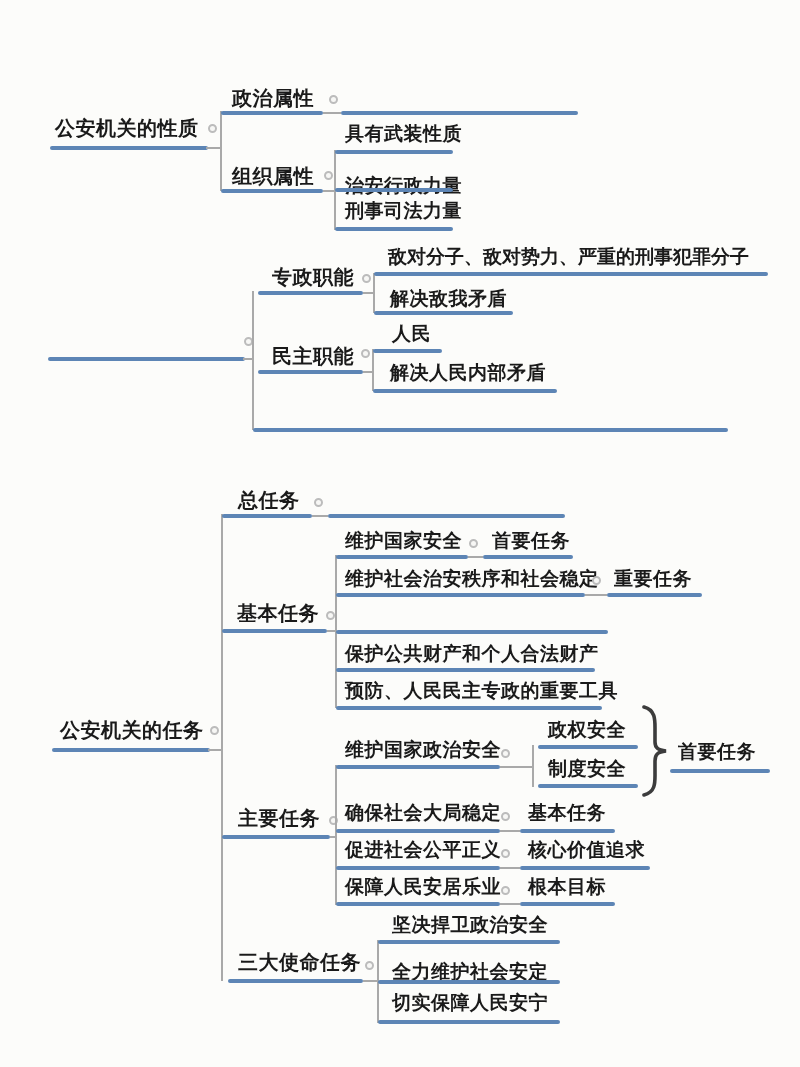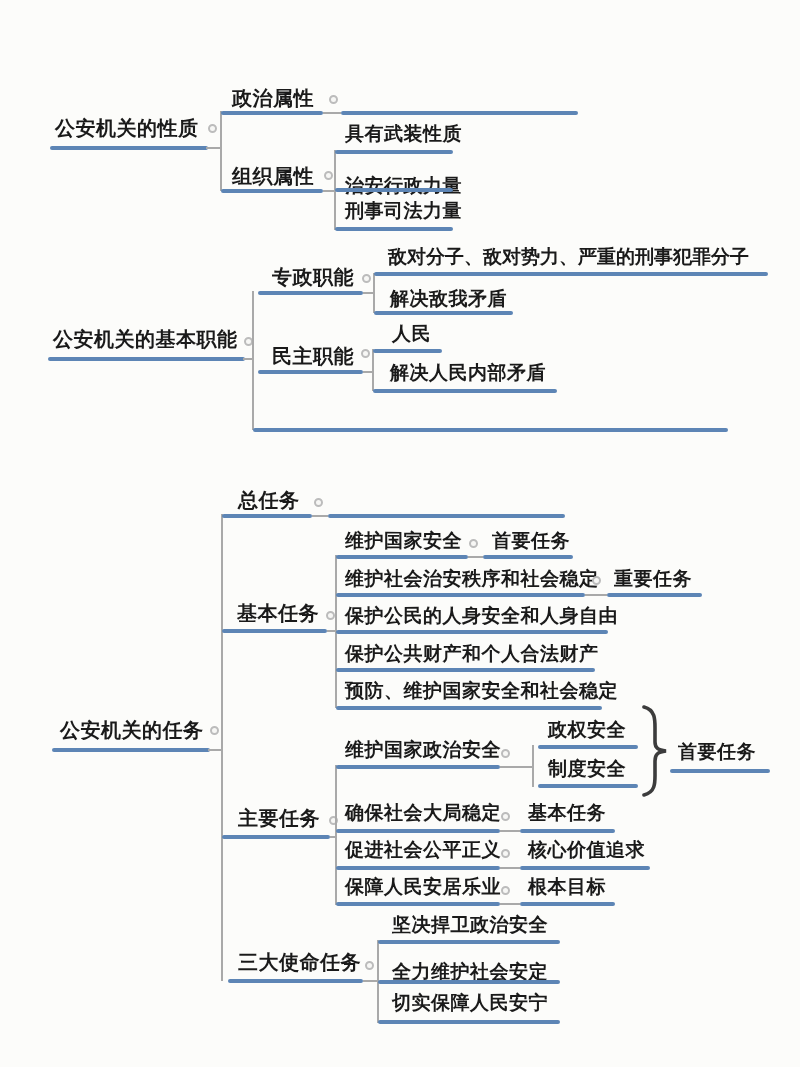--- a/index.html
+++ b/index.html
@@ -52,21 +52,20 @@
   <div class="cc" style="left:324px;top:171px"></div>
   <div class="gl v" style="left:334px;top:150px;height:80px"></div>
 
   <div class="nd" style="left:345px;top:124px">具有武装性质</div>
   <div class="ul" style="left:335px;top:150px;width:118px"></div>
   <div class="nd" style="left:345px;top:176px">治安行政力量</div>
   <div class="ul" style="left:335px;top:188px;width:118px"></div>
   <div class="nd" style="left:345px;top:201px">刑事司法力量</div>
   <div class="ul" style="left:335px;top:227px;width:118px"></div>
 
-  <div class="nd lg" style="left:53px;top:328px">公安机关的基本职能</div>
   <div class="ul" style="left:48px;top:357px;width:197px"></div>
   <div class="gl h" style="left:243px;top:358px;width:10px"></div>
   <div class="cc" style="left:244px;top:337px"></div>
   <div class="gl v" style="left:252px;top:291px;height:139px"></div>
 
   <div class="nd lg" style="left:272px;top:266px">专政职能</div>
   <div class="ul" style="left:258px;top:291px;width:105px"></div>
   <div class="gl h" style="left:363px;top:292px;width:11px"></div>
   <div class="cc" style="left:362px;top:274px"></div>
   <div class="gl v" style="left:373px;top:273px;height:40px"></div>
@@ -112,25 +111,24 @@
   <div class="nd" style="left:492px;top:531px">首要任务</div>
   <div class="ul" style="left:483px;top:555px;width:90px"></div>
 
   <div class="nd" style="left:345px;top:569px">维护社会治安秩序和社会稳定</div>
   <div class="ul" style="left:336px;top:593px;width:249px"></div>
   <div class="gl h" style="left:585px;top:594px;width:22px"></div>
   <div class="cc" style="left:592px;top:576px"></div>
   <div class="nd" style="left:614px;top:569px">重要任务</div>
   <div class="ul" style="left:607px;top:593px;width:95px"></div>
 
-  <div class="nd" style="left:345px;top:606px">保护公民的人身安全和人身自由</div>
   <div class="ul" style="left:336px;top:630px;width:272px"></div>
   <div class="nd" style="left:345px;top:644px">保护公共财产和个人合法财产</div>
   <div class="ul" style="left:336px;top:668px;width:259px"></div>
-  <div class="nd" style="left:345px;top:681px">预防、维护国家安全和社会稳定</div>
+  <div class="nd" style="left:345px;top:681px">预防、人民民主专政的重要工具</div>
   <div class="ul" style="left:336px;top:706px;width:266px"></div>
 
   <div class="nd lg" style="left:238px;top:807px">主要任务</div>
   <div class="ul" style="left:222px;top:835px;width:108px"></div>
   <div class="gl h" style="left:330px;top:836px;width:6px"></div>
   <div class="cc" style="left:329px;top:816px"></div>
   <div class="gl v" style="left:335px;top:765px;height:140px"></div>
 
   <div class="nd" style="left:345px;top:740px">维护国家政治安全</div>
   <div class="ul" style="left:336px;top:765px;width:164px"></div>

